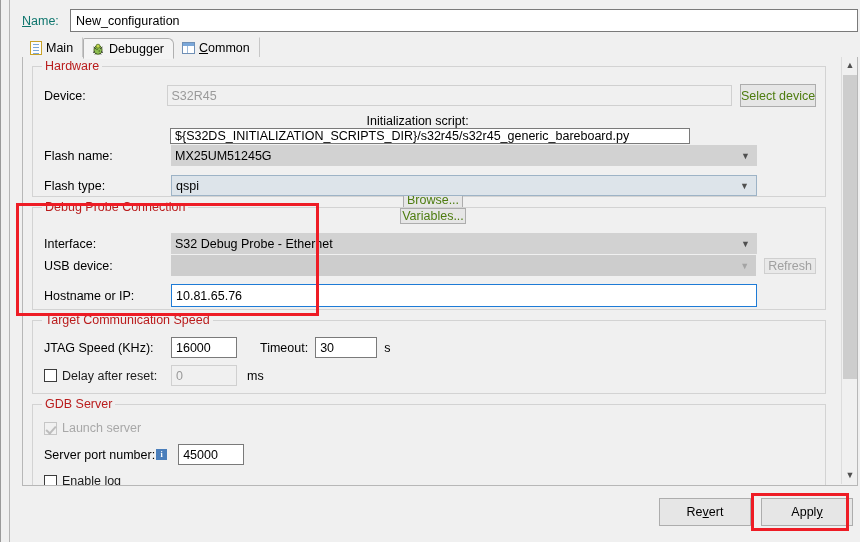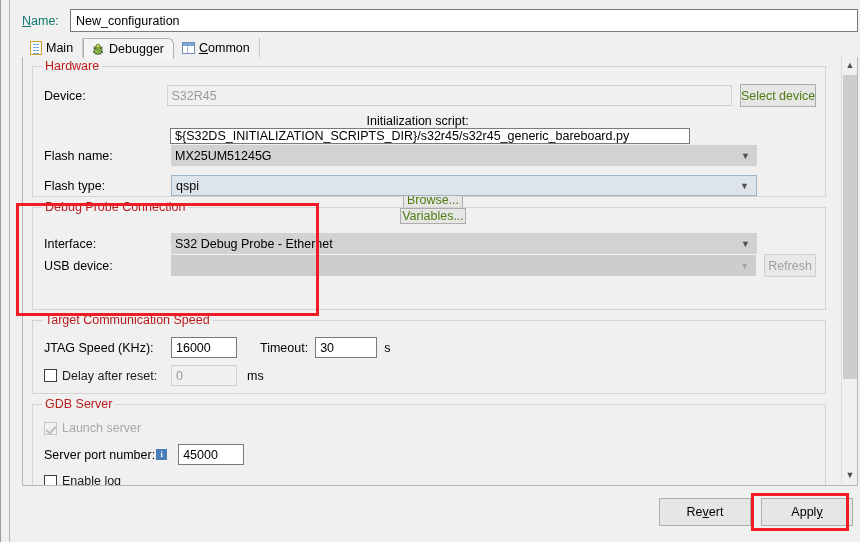--- a/index.html
+++ b/index.html
@@ -452,23 +452,27 @@
               <span class="chev">▼</span>
             </div>
           </div>
 
           <div class="row" style="left:11px; top:46px; width:772px; height:23px;">
             <div class="flabel" style="width:127px;">USB device:</div>
             <div class="combo greyer" style="width:586px;">
               <span></span>
               <span class="chev">▼</span>
             </div>
-            <div class="btn disabled" style="margin-left:8px; width:52px; height:23px;">Refresh</div>
-          </div>
-
+            <div class="btn disabled" style="margin-left:8px; width:52px; height:16px;">Refresh</div>
+          </div>
+
+          <div class="row" style="left:11px; top:76px; width:772px; height:23px;">
+            <div class="flabel" style="width:127px;">Hostname or IP:</div>
+            <input class="txt focus" style="width: 586px; height: 23px;" type="text" value="10.81.65.76">
+          </div>
         </div>
 
         <div class="group" style="left:9px; top:263px; width:794px; height:74px;">
           <div class="gtitle">Target Communication Speed</div>
 
           <div class="row" style="left:11px; top:15px; height:23px;">
             <div class="flabel" style="width:127px;">JTAG Speed (KHz):</div>
             <input class="txt" style="width: 66px;" type="text" value="16000">
             <div class="flabel" style="margin-left:23px;">Timeout:</div>
             <input class="txt" style="width: 62px; margin-left: 7px;" type="text" value="30">

